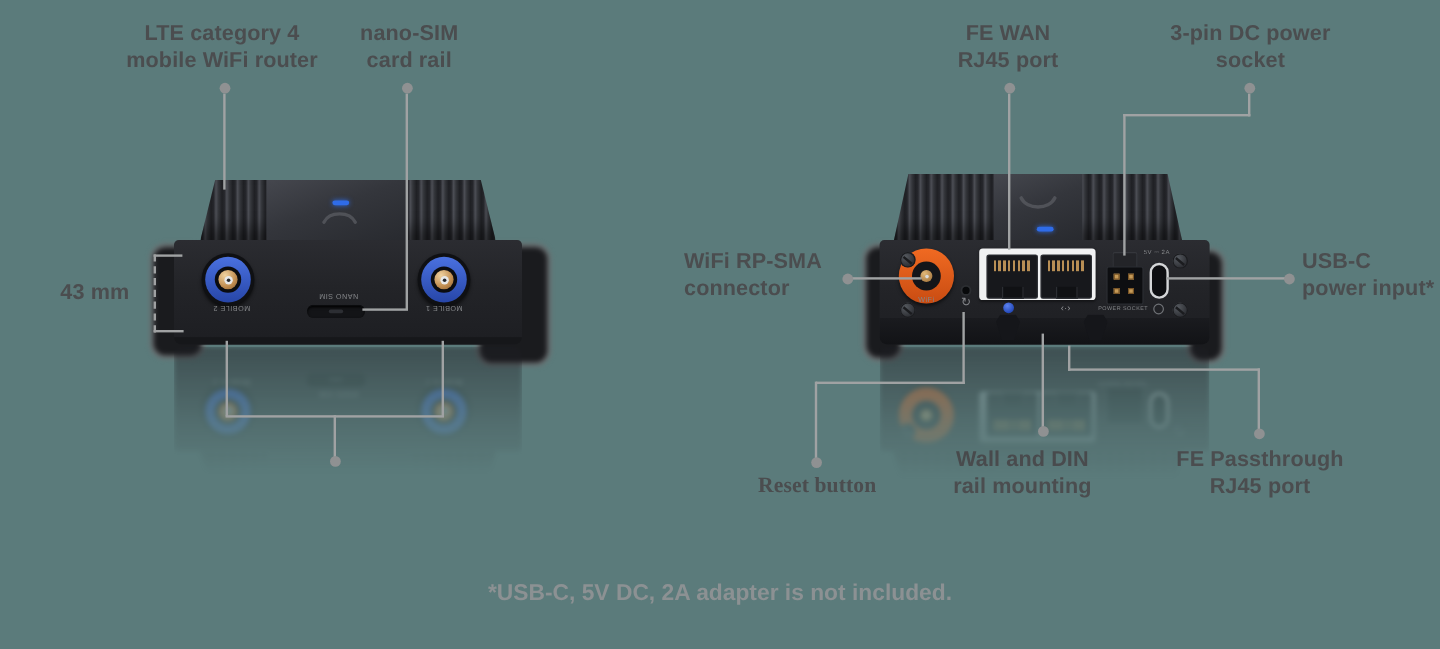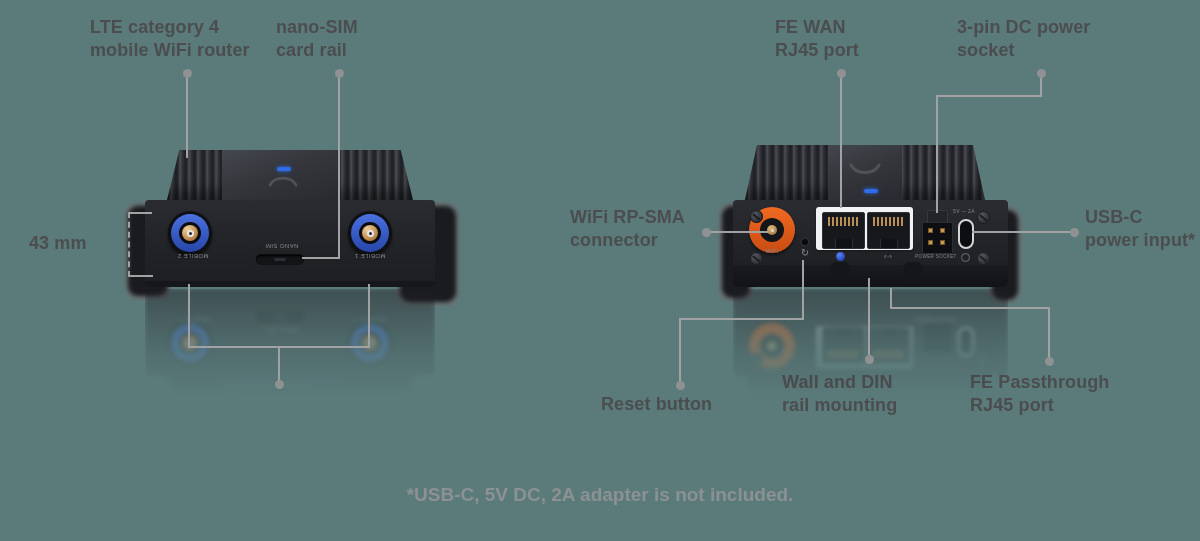--- a/index.html
+++ b/index.html
@@ -2,21 +2,21 @@
 <html><head>
 <meta charset="utf-8">
 <style>
   html,body{margin:0;padding:0;}
   #canvas{position:relative;width:1200px;height:541px;background:#5b7b7b;overflow:hidden;
           font-family:"Liberation Sans", sans-serif;}
 
   
   .callout{position:absolute;color:#4b4d4f;font-size:18px;line-height:22.5px;font-weight:600;
            white-space:pre-line;letter-spacing:.1px;}
-  .tc{text-align:left}
+  .tc{text-align:center}
   .footnote{position:absolute;color:#8c9193;font-size:19px;font-weight:600;text-align:center;}
 
   
   .ln{position:absolute;background:#a0a2a3;z-index:30;}
   .lnv{width:2px;} .lnh{height:2px;}
   .dot{position:absolute;width:9px;height:9px;border-radius:50%;background:#8f9192;z-index:31;}
   .dashv{position:absolute;width:0;border-left:2px dashed #9fa1a2;z-index:30;}
 
   
   .dev{position:absolute;}
@@ -102,21 +102,21 @@
 card rail</div>
   <div class="callout tc" style="left:29px;top:232px;width:100px;">43 mm</div>
   <div class="callout tc" style="left:775px;top:16px;width:130px;">FE WAN
 RJ45 port</div>
   <div class="callout tc" style="left:957px;top:16px;width:170px;">3-pin DC power
 socket</div>
   <div class="callout" style="left:570px;top:206px;width:140px;">WiFi RP-SMA
 connector</div>
   <div class="callout" style="left:1085px;top:206px;width:120px;">USB-C
 power input*</div>
-  <div class="callout tc" style="left:601px;top:393px;width:160px;">Reset button</div>
+  <div class="callout tc" style="left:601px;top:393px;width:160px;font-family:Liberation Serif, serif;">Reset button</div>
   <div class="callout tc" style="left:782px;top:371px;width:140px;">Wall and DIN
 rail mounting</div>
   <div class="callout tc" style="left:970px;top:371px;width:160px;">FE Passthrough
 RJ45 port</div>
   <div class="footnote" style="left:250px;top:484px;width:700px;">*USB-C, 5V DC, 2A adapter is not included.</div>
 
   <div class="ln lnv" style="left:186px;top:78px;height:80px;"></div>
   <div class="dot" style="left:183px;top:69px;"></div>
 
   <div class="ln lnv" style="left:338px;top:78px;height:180px;"></div>

